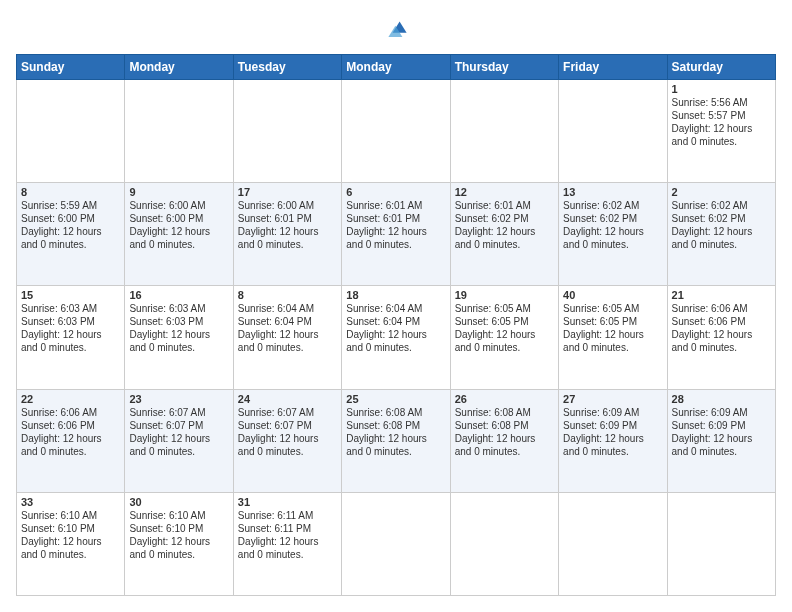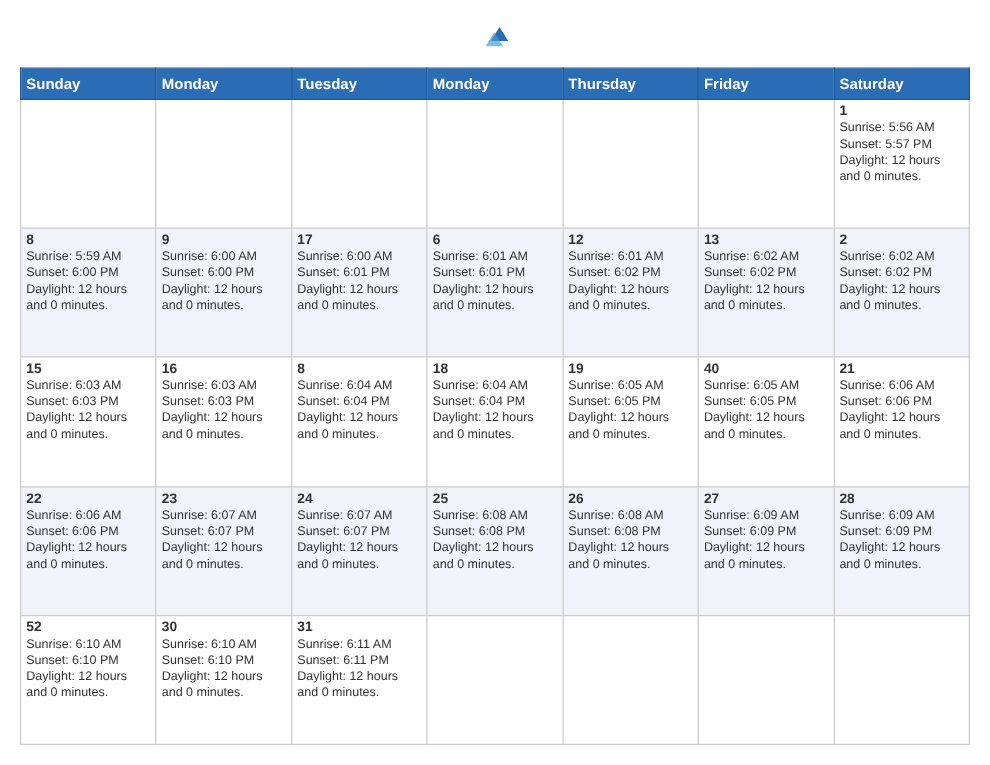--- a/index.html
+++ b/index.html
@@ -235,21 +235,21 @@
             <span class="day-num">27</span>
             <div class="day-info">Sunrise: 6:09 AM<br>Sunset: 6:09 PM<br>Daylight: 12 hours and 0 minutes.</div>
           </td>
           <td>
             <span class="day-num">28</span>
             <div class="day-info">Sunrise: 6:09 AM<br>Sunset: 6:09 PM<br>Daylight: 12 hours and 0 minutes.</div>
           </td>
         </tr>
         <tr>
           <td>
-            <span class="day-num">52</span>
+            <span class="day-num">33</span>
             <div class="day-info">Sunrise: 6:10 AM<br>Sunset: 6:10 PM<br>Daylight: 12 hours and 0 minutes.</div>
           </td>
           <td>
             <span class="day-num">30</span>
             <div class="day-info">Sunrise: 6:10 AM<br>Sunset: 6:10 PM<br>Daylight: 12 hours and 0 minutes.</div>
           </td>
           <td>
             <span class="day-num">31</span>
             <div class="day-info">Sunrise: 6:11 AM<br>Sunset: 6:11 PM<br>Daylight: 12 hours and 0 minutes.</div>
           </td>

